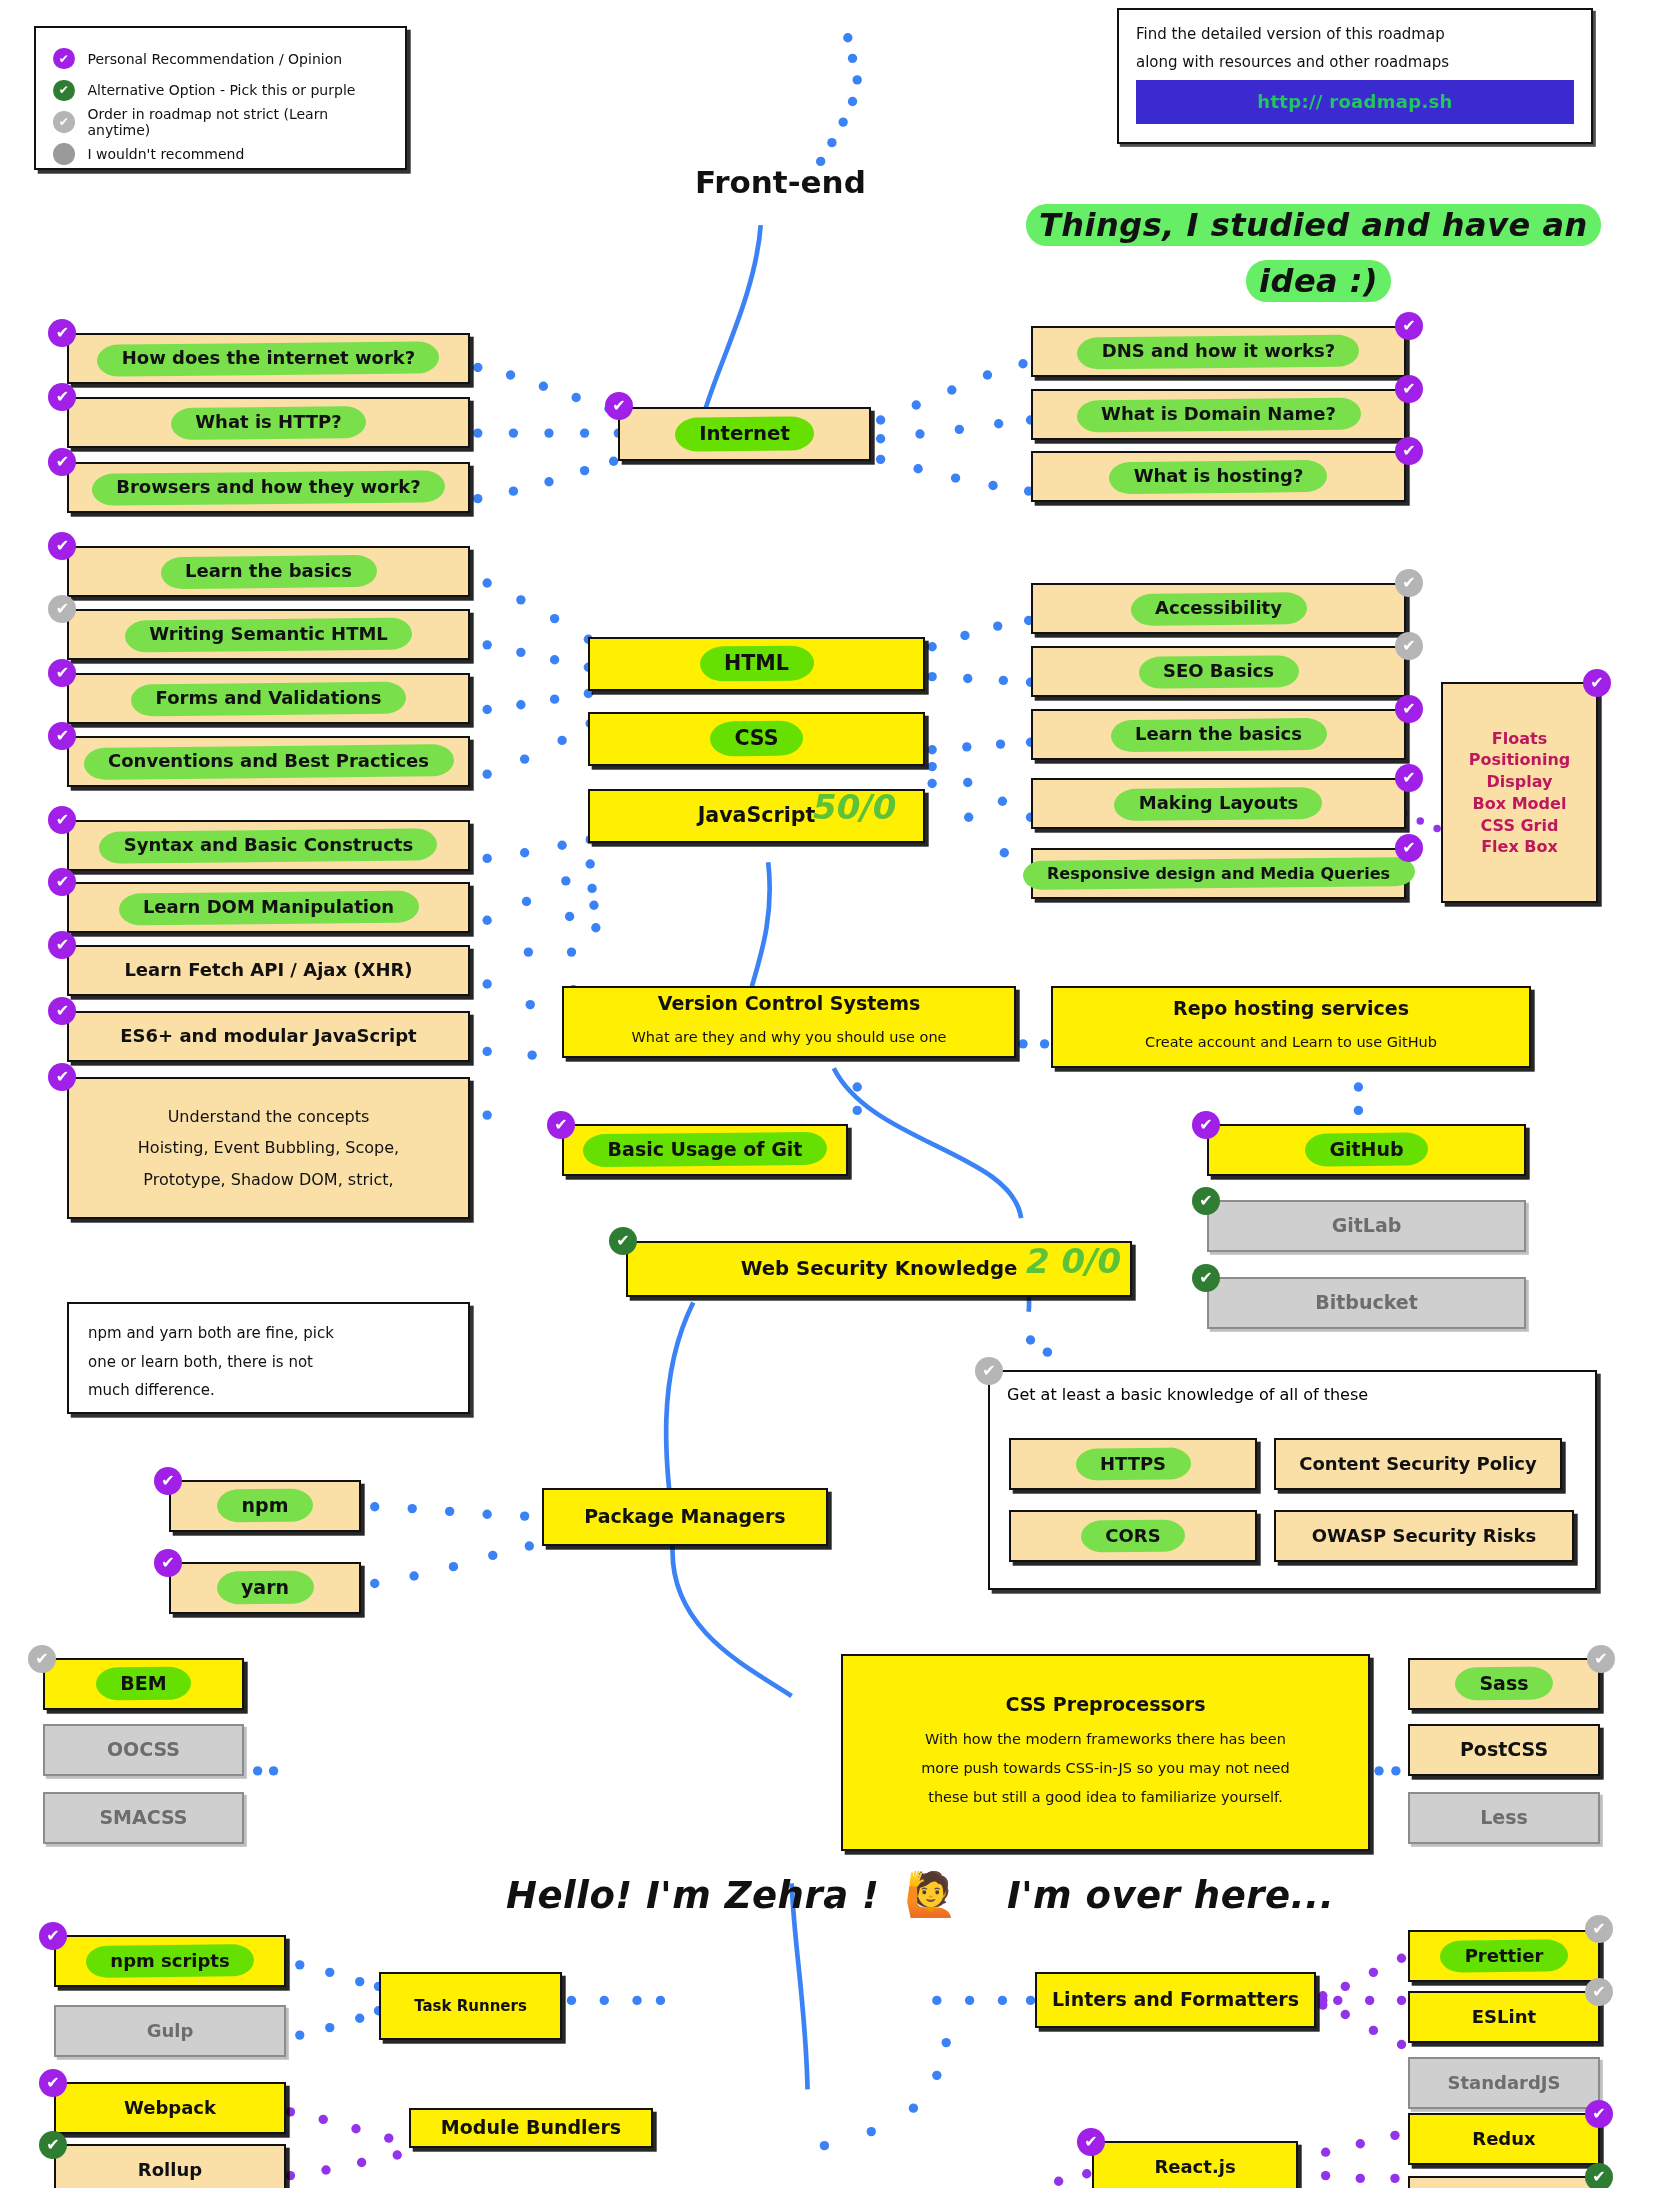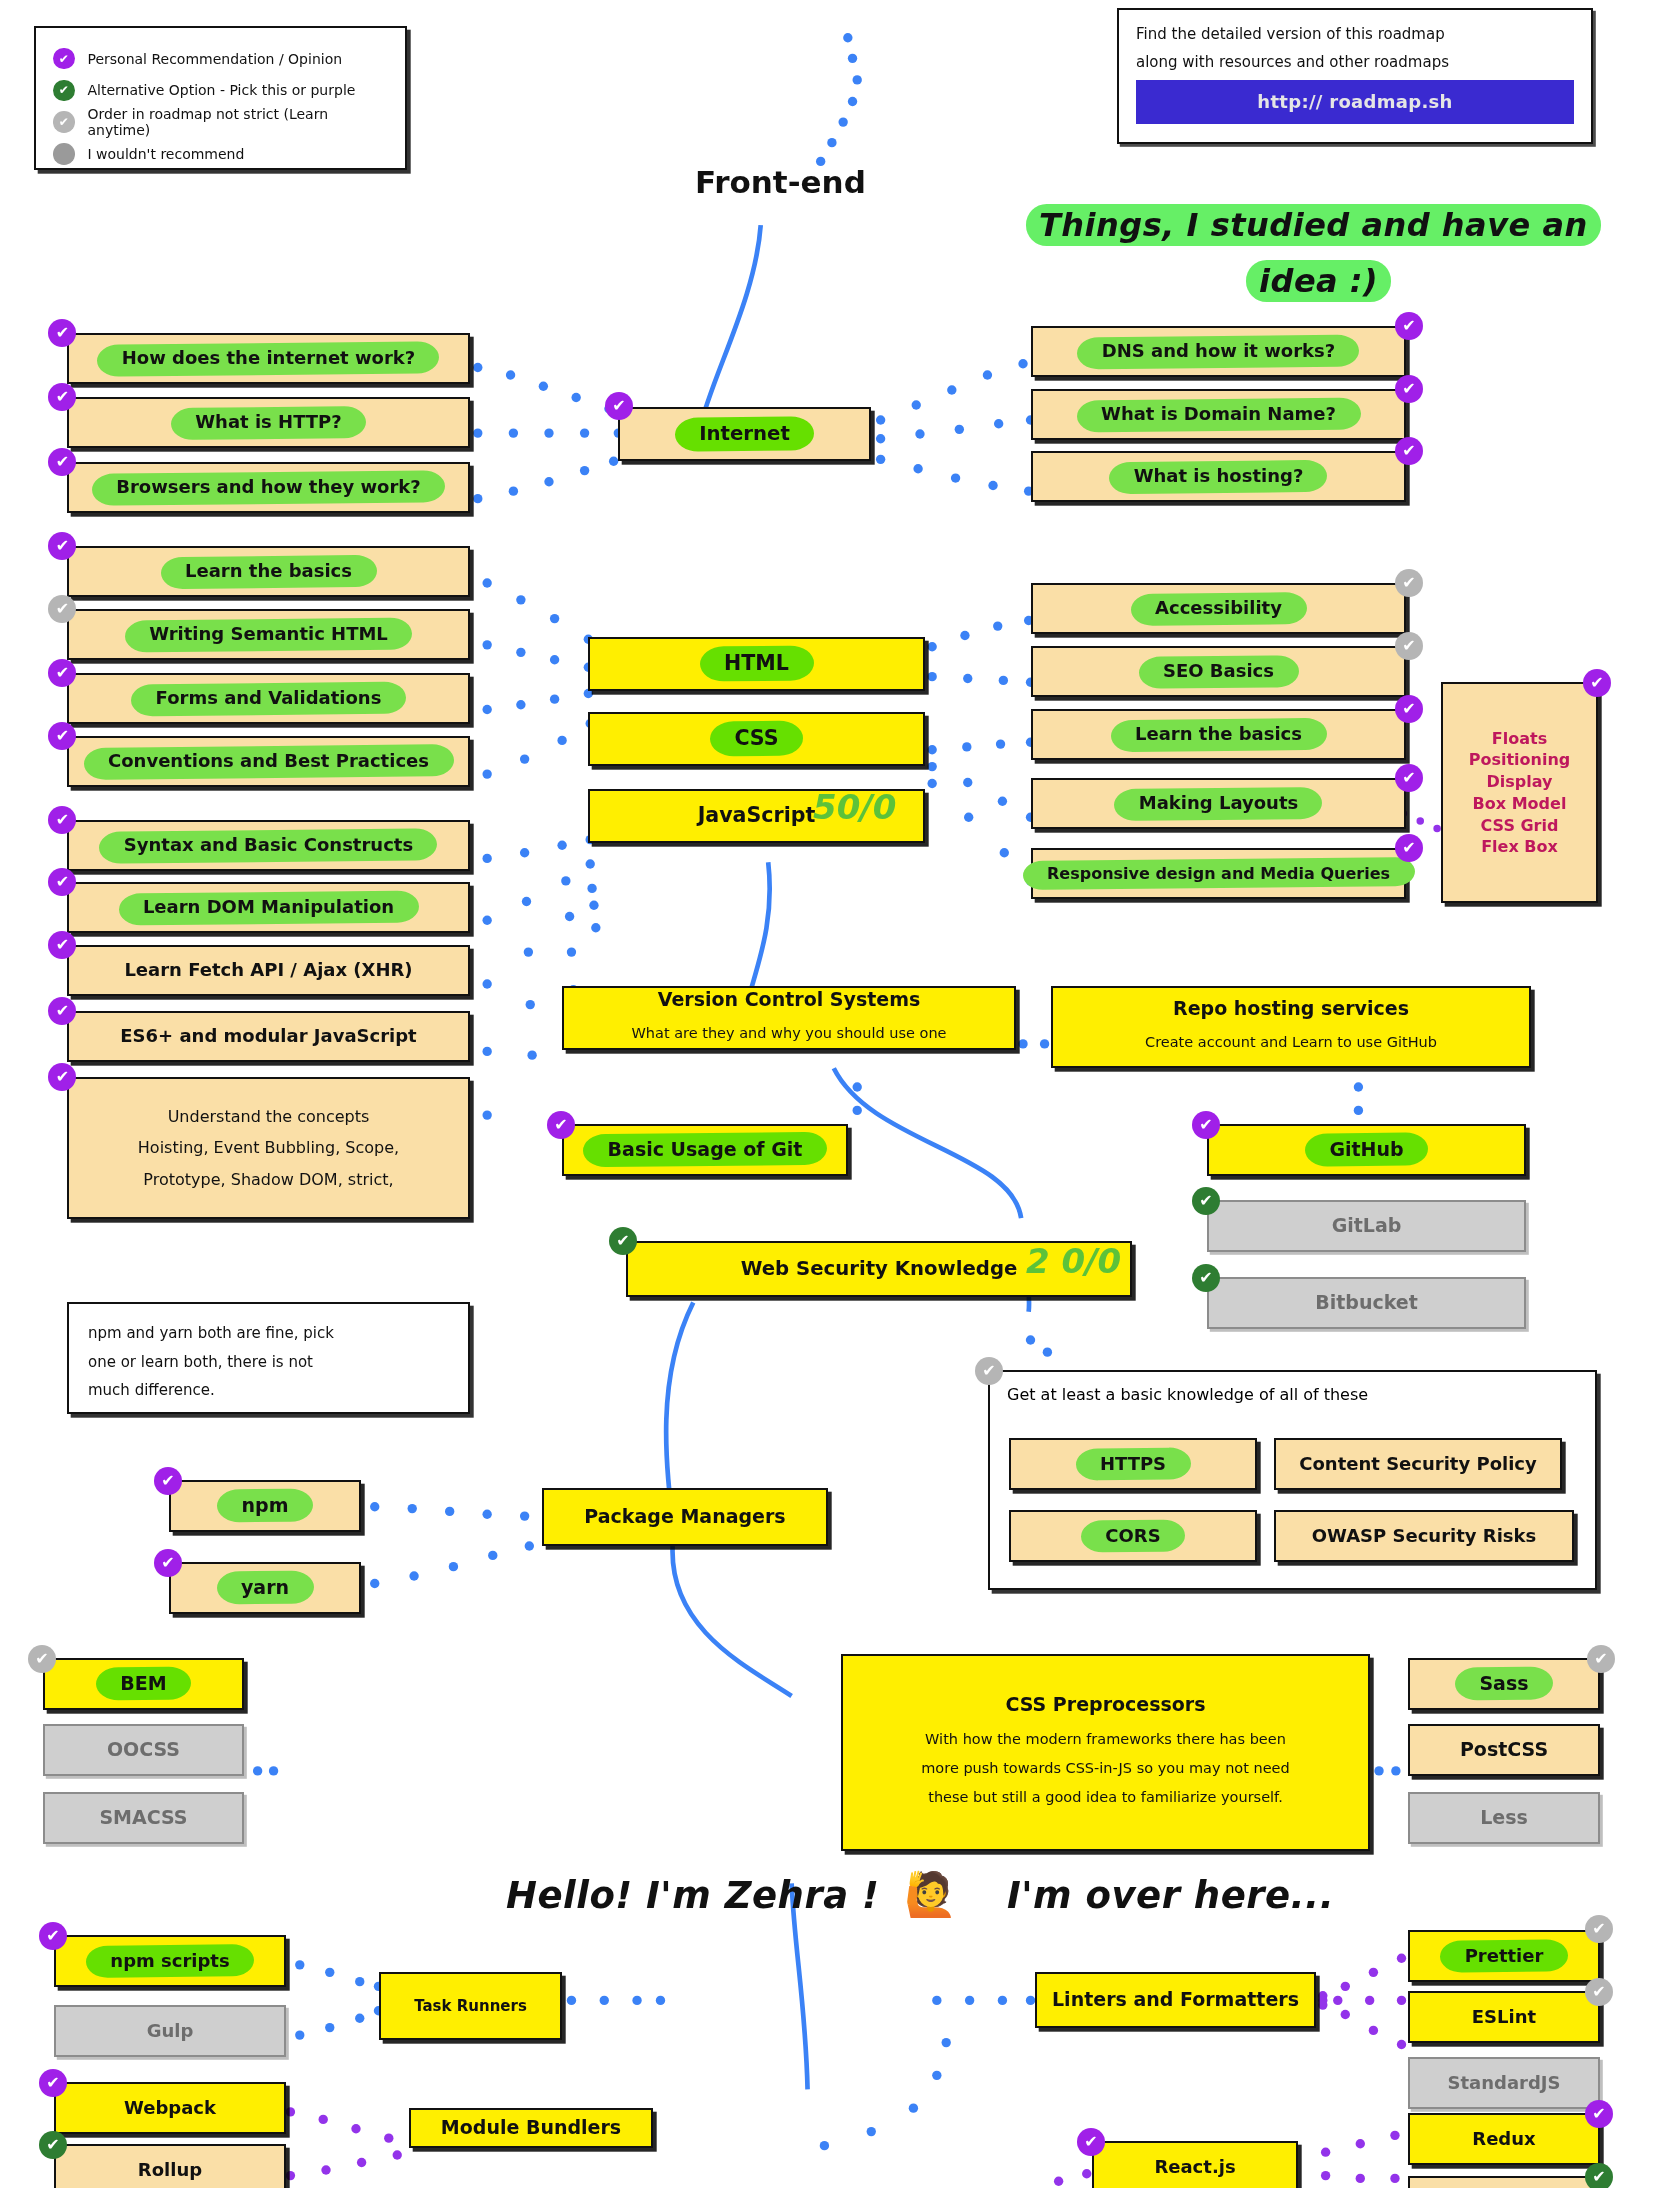--- a/index.html
+++ b/index.html
@@ -39,21 +39,21 @@
   .leg-row{display:flex;align-items:center;gap:13px;height:28px;margin:3.7px 0;}
   .leg-dot{width:21.5px;height:21.5px;border-radius:50%;display:flex;align-items:center;
            justify-content:center;color:#fff;font-size:12px;font-weight:900;flex:none;}
   .leg-txt{font-size:14px;font-weight:400;color:#111;font-family:"DejaVu Sans",sans-serif;}
 
   
   #rmcard{position:absolute;left:1117px;top:7.5px;width:476px;height:136px;background:#fff;
           border:2.8px solid #111;box-shadow:2.8px 2.8px 0 rgba(0,0,0,.7);
           padding:13px 17px;box-sizing:border-box;}
   #rmcard p{margin:0 0 5.6px;font-size:15px;line-height:1.55;color:#111;}
-  #rmbtn{margin-top:5.6px;background:#3a2ad0;color:#e5e5e5;text-align:center;
+  #rmbtn{margin-top:5.6px;background:#3a2ad0;color:#22c55e;text-align:center;
          padding:11.2px 0;font-size:18px;font-weight:700;letter-spacing:0.3px;}
 
   #title{position:absolute;left:695px;top:164px;font-size:31px;font-weight:700;color:#111;}
 
   
   .hand{position:absolute;font-family:"DejaVu Sans",sans-serif;font-weight:700;
         color:#111;font-style:italic;letter-spacing:0.5px;z-index:7;}
   .hwgreen{background:#66ef66;border-radius:20.6px;padding:1.9px 13px;display:inline-block;}
   .hand-num{position:absolute;color:#5cc23a;font-weight:700;font-style:italic;
             font-size:34px;z-index:7;}
@@ -425,21 +425,21 @@
     <span class="badge b-purple" style="left:-20.6px;top:-16px;">✔</span>
     <span class="lbl">ES6+ and modular JavaScript</span>
   </div>
   <div class="node tan multiline" style="left:67px;top:1077px;width:403px;height:142px;">
     <span class="badge b-purple" style="left:-20.6px;top:-16px;">✔</span>
     <span>Understand the concepts</span>
     <span>Hoisting, Event Bubbling, Scope,</span>
     <span>Prototype, Shadow DOM, strict,</span>
   </div>
 
-  <div class="node yellow bigbox" style="left:562px;top:986px;width:454px;height:64px;">
+  <div class="node yellow bigbox" style="left:562px;top:986px;width:454px;height:72px;">
     <span class="hd hl bright">Version Control Systems</span>
     <span class="bd hl bright">What are they and why you should use one</span>
   </div>
   <div class="node yellow bigbox" style="left:1051px;top:986px;width:480px;height:82px;">
     <span class="hd hl bright">Repo hosting services</span>
     <span class="bd hl bright">Create account and Learn to use GitHub</span>
   </div>
 
   <div class="node yellow" style="left:562px;top:1124px;width:286px;height:52px;font-size:19px;">
     <span class="badge b-purple" style="left:-17px;top:-15px;">✔</span>

